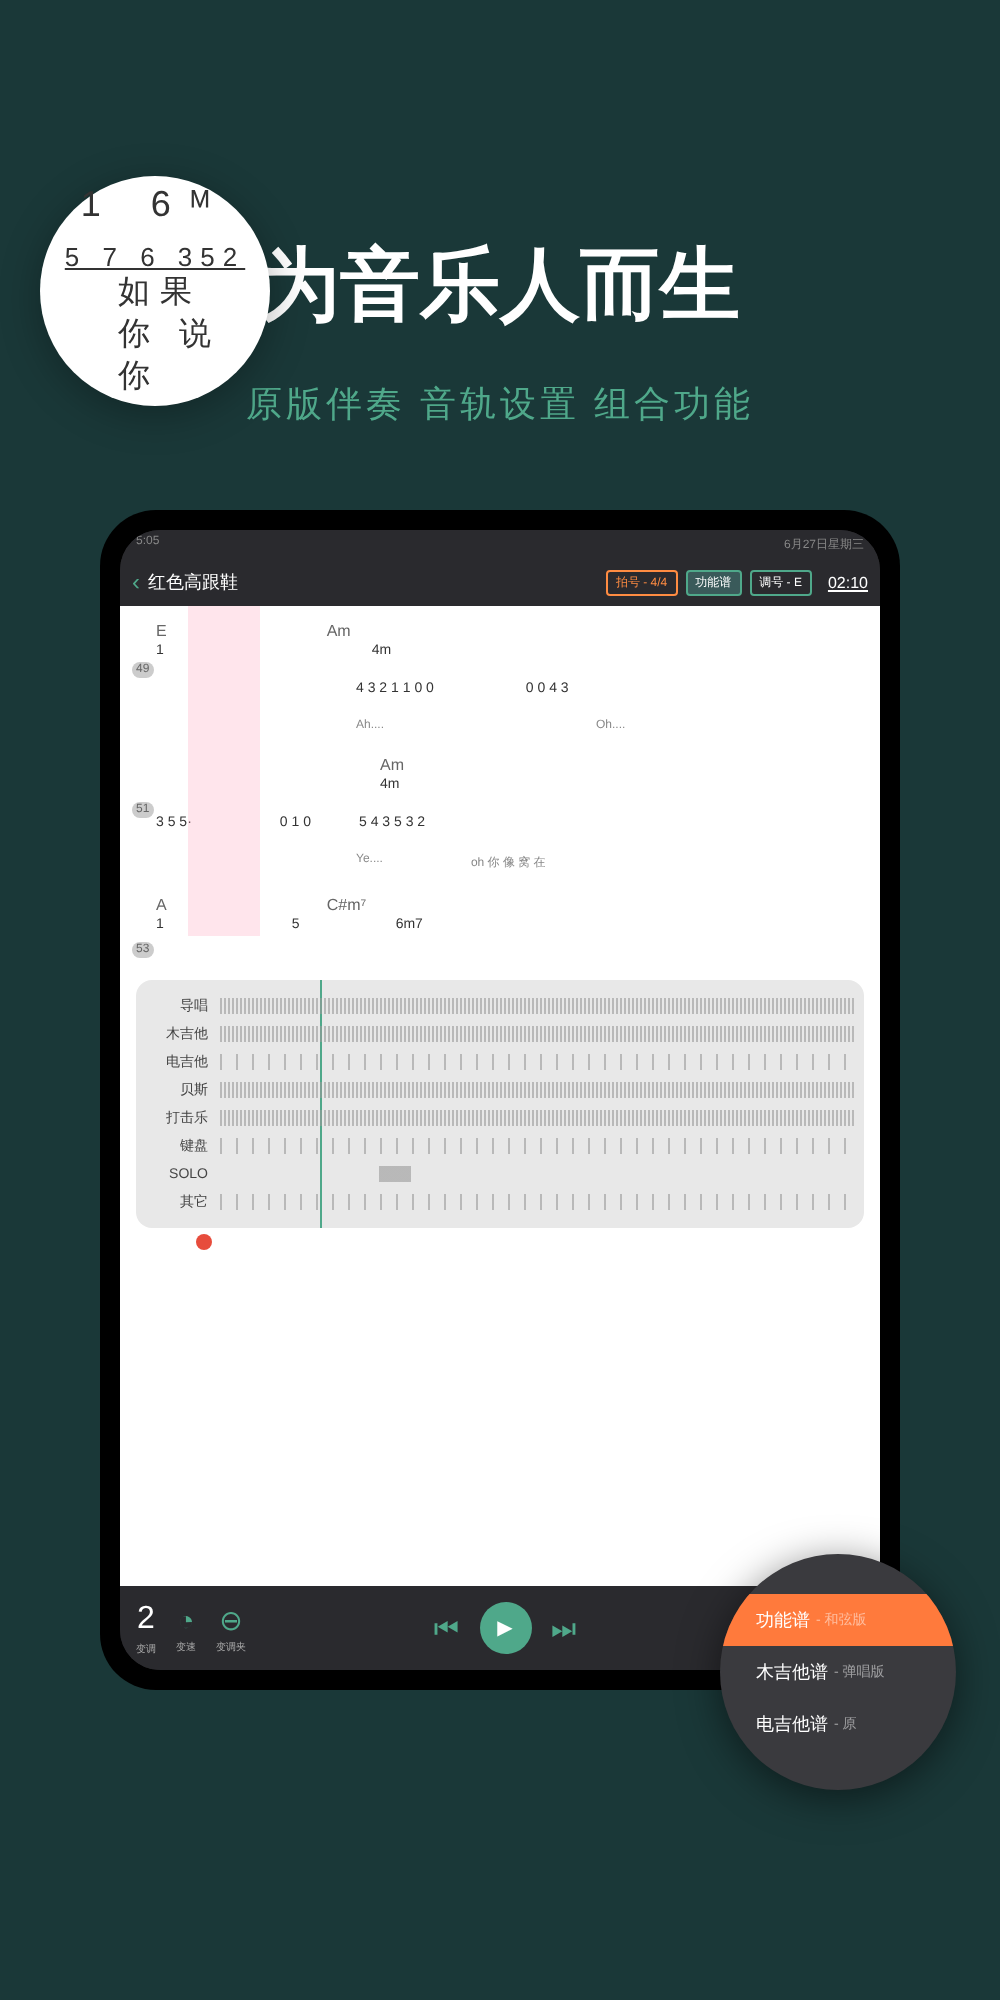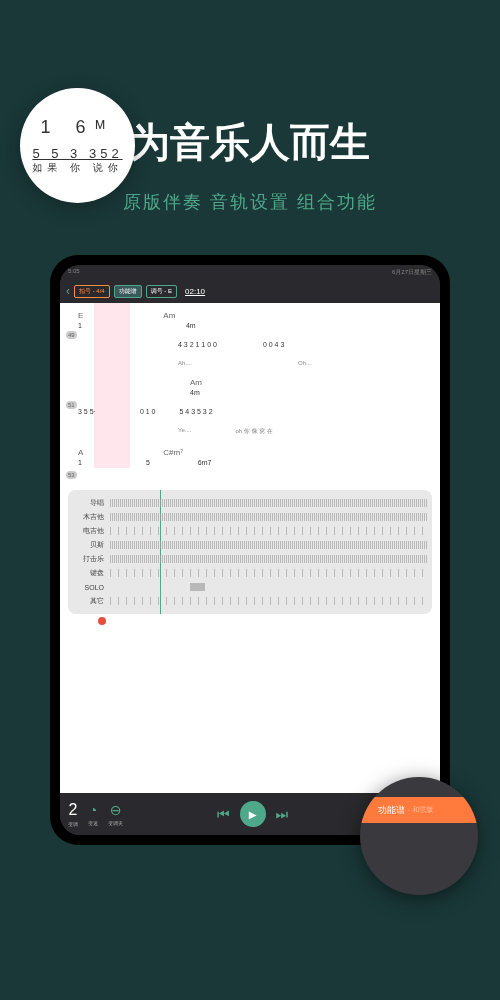--- a/index.html
+++ b/index.html
@@ -136,21 +136,21 @@
   display: flex;
   flex-direction: column;
   align-items: center;
   justify-content: center;
   font-size: 14px;
   color: #333;
   padding: 10px;
 }
 .mag-row1 { font-size: 18px; margin-bottom: 8px; letter-spacing: 10px; }
 .mag-row2 { font-size: 13px; letter-spacing: 4px; text-decoration: underline; }
-.mag-row3 { font-size: 10px; letter-spacing: 5px; }
+.mag-row3 { font-size: 16px; letter-spacing: 5px; margin-left: 29px; }
 .tracks {
   background: #e8e8e8;
   padding: 6px 4px;
   border-radius: 8px;
   margin: 4px 8px;
 }
 .track-row {
   display: flex;
   align-items: center;
   height: 14px;
@@ -268,20 +268,21 @@
 <div class="tablet">
   <div class="screen">
 
     <div class="status-bar">
       <span>5:05</span>
       <span>6月27日星期三</span>
     </div>
 
     <div class="topbar">
       <span class="back-btn">‹</span>
+      <span class="song-title">红色高跟鞋</span>
       <span class="badge orange">拍号 - 4/4</span>
       <span class="badge filled">功能谱</span>
       <span class="badge">调号 - E</span>
       <span class="timer">02:10</span>
     </div>
 
     <div class="sheet">
       <div class="pink-highlight"></div>
       <div class="sheet-inner">
         <div class="chord-row">
@@ -396,22 +397,30 @@
         <span class="ctrl-icon">♫</span>
         <span>乐谱选择</span>
       </div>
     </div>
 
   </div>
 </div>
 
 <div class="magnifier">
   <div class="mag-row1">1   6ᴹ</div>
-  <div class="mag-row2">5 5 3 352</div>
+  <div class="mag-row2">5 7 6 352</div>
   <div class="mag-row3">如果 你 说你</div>
 </div>
 
 <div class="popup-bubble">
   <div class="popup-item active">
     <span>功能谱</span>
     <span class="popup-sub">- 和弦版</span>
   </div>
+  <div class="popup-item">
+    <span>木吉他谱</span>
+    <span class="popup-sub">- 弹唱版</span>
+  </div>
+  <div class="popup-item">
+    <span>电吉他谱</span>
+    <span class="popup-sub">- 原</span>
+  </div>
 </div>
 
 </body></html>

